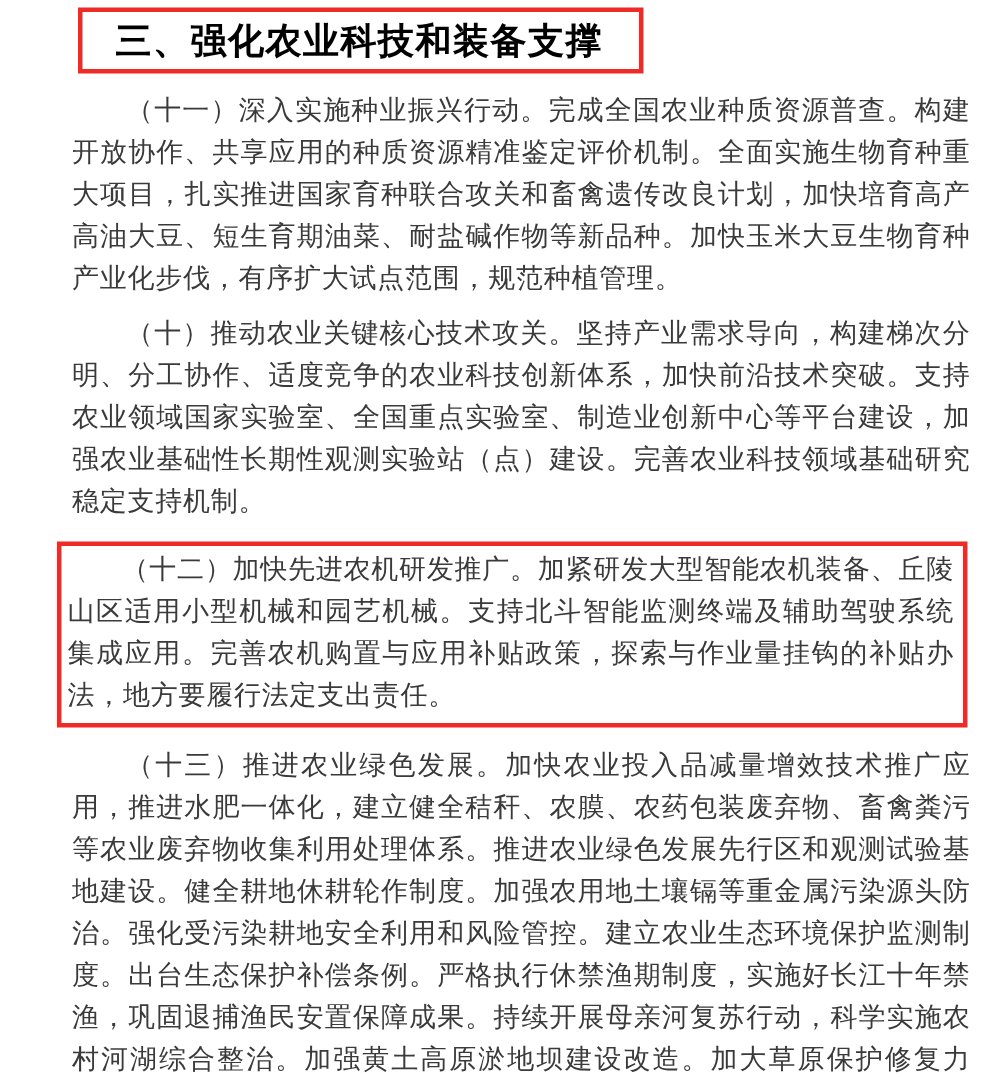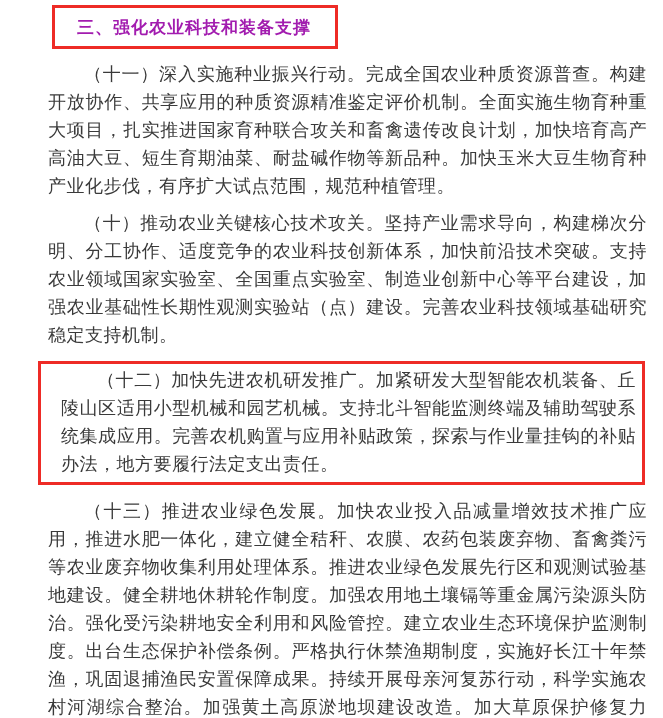--- a/index.html
+++ b/index.html
@@ -26,43 +26,43 @@
     background: var(--bg);
   }
   .heading-box {
     display: inline-block;
     margin-left: 52px;
     border: 3px solid var(--red);
     padding: 8px 24px 8px 22px;
     background: var(--bg);
   }
   .heading-text {
-    font-size: 17px;
+    font-size: 24px;
     font-weight: bold;
     line-height: 22px;
-    color: #a21caf;
+    color: #000000;
     letter-spacing: 1px;
     white-space: nowrap;
   }
   .content {
     padding: 2px 16px 14px 48px;
   }
   p.para {
     font-size: 18px;
     line-height: 28px;
     text-align: justify;
     text-indent: 2em;
     color: var(--text);
     margin: 9px 0;
     letter-spacing: 0.5px;
   }
   .red-box {
     border: 3px solid var(--red);
     margin: 12px 2px 12px -10px;
-    padding: 2px 6px 4px 20px;
+    padding: 2px 6px 4px 4px;
   }
   .red-box p.para {
     margin: 0;
   }
 </style>
 </head>
 <body>
 
 <div class="page">
 

